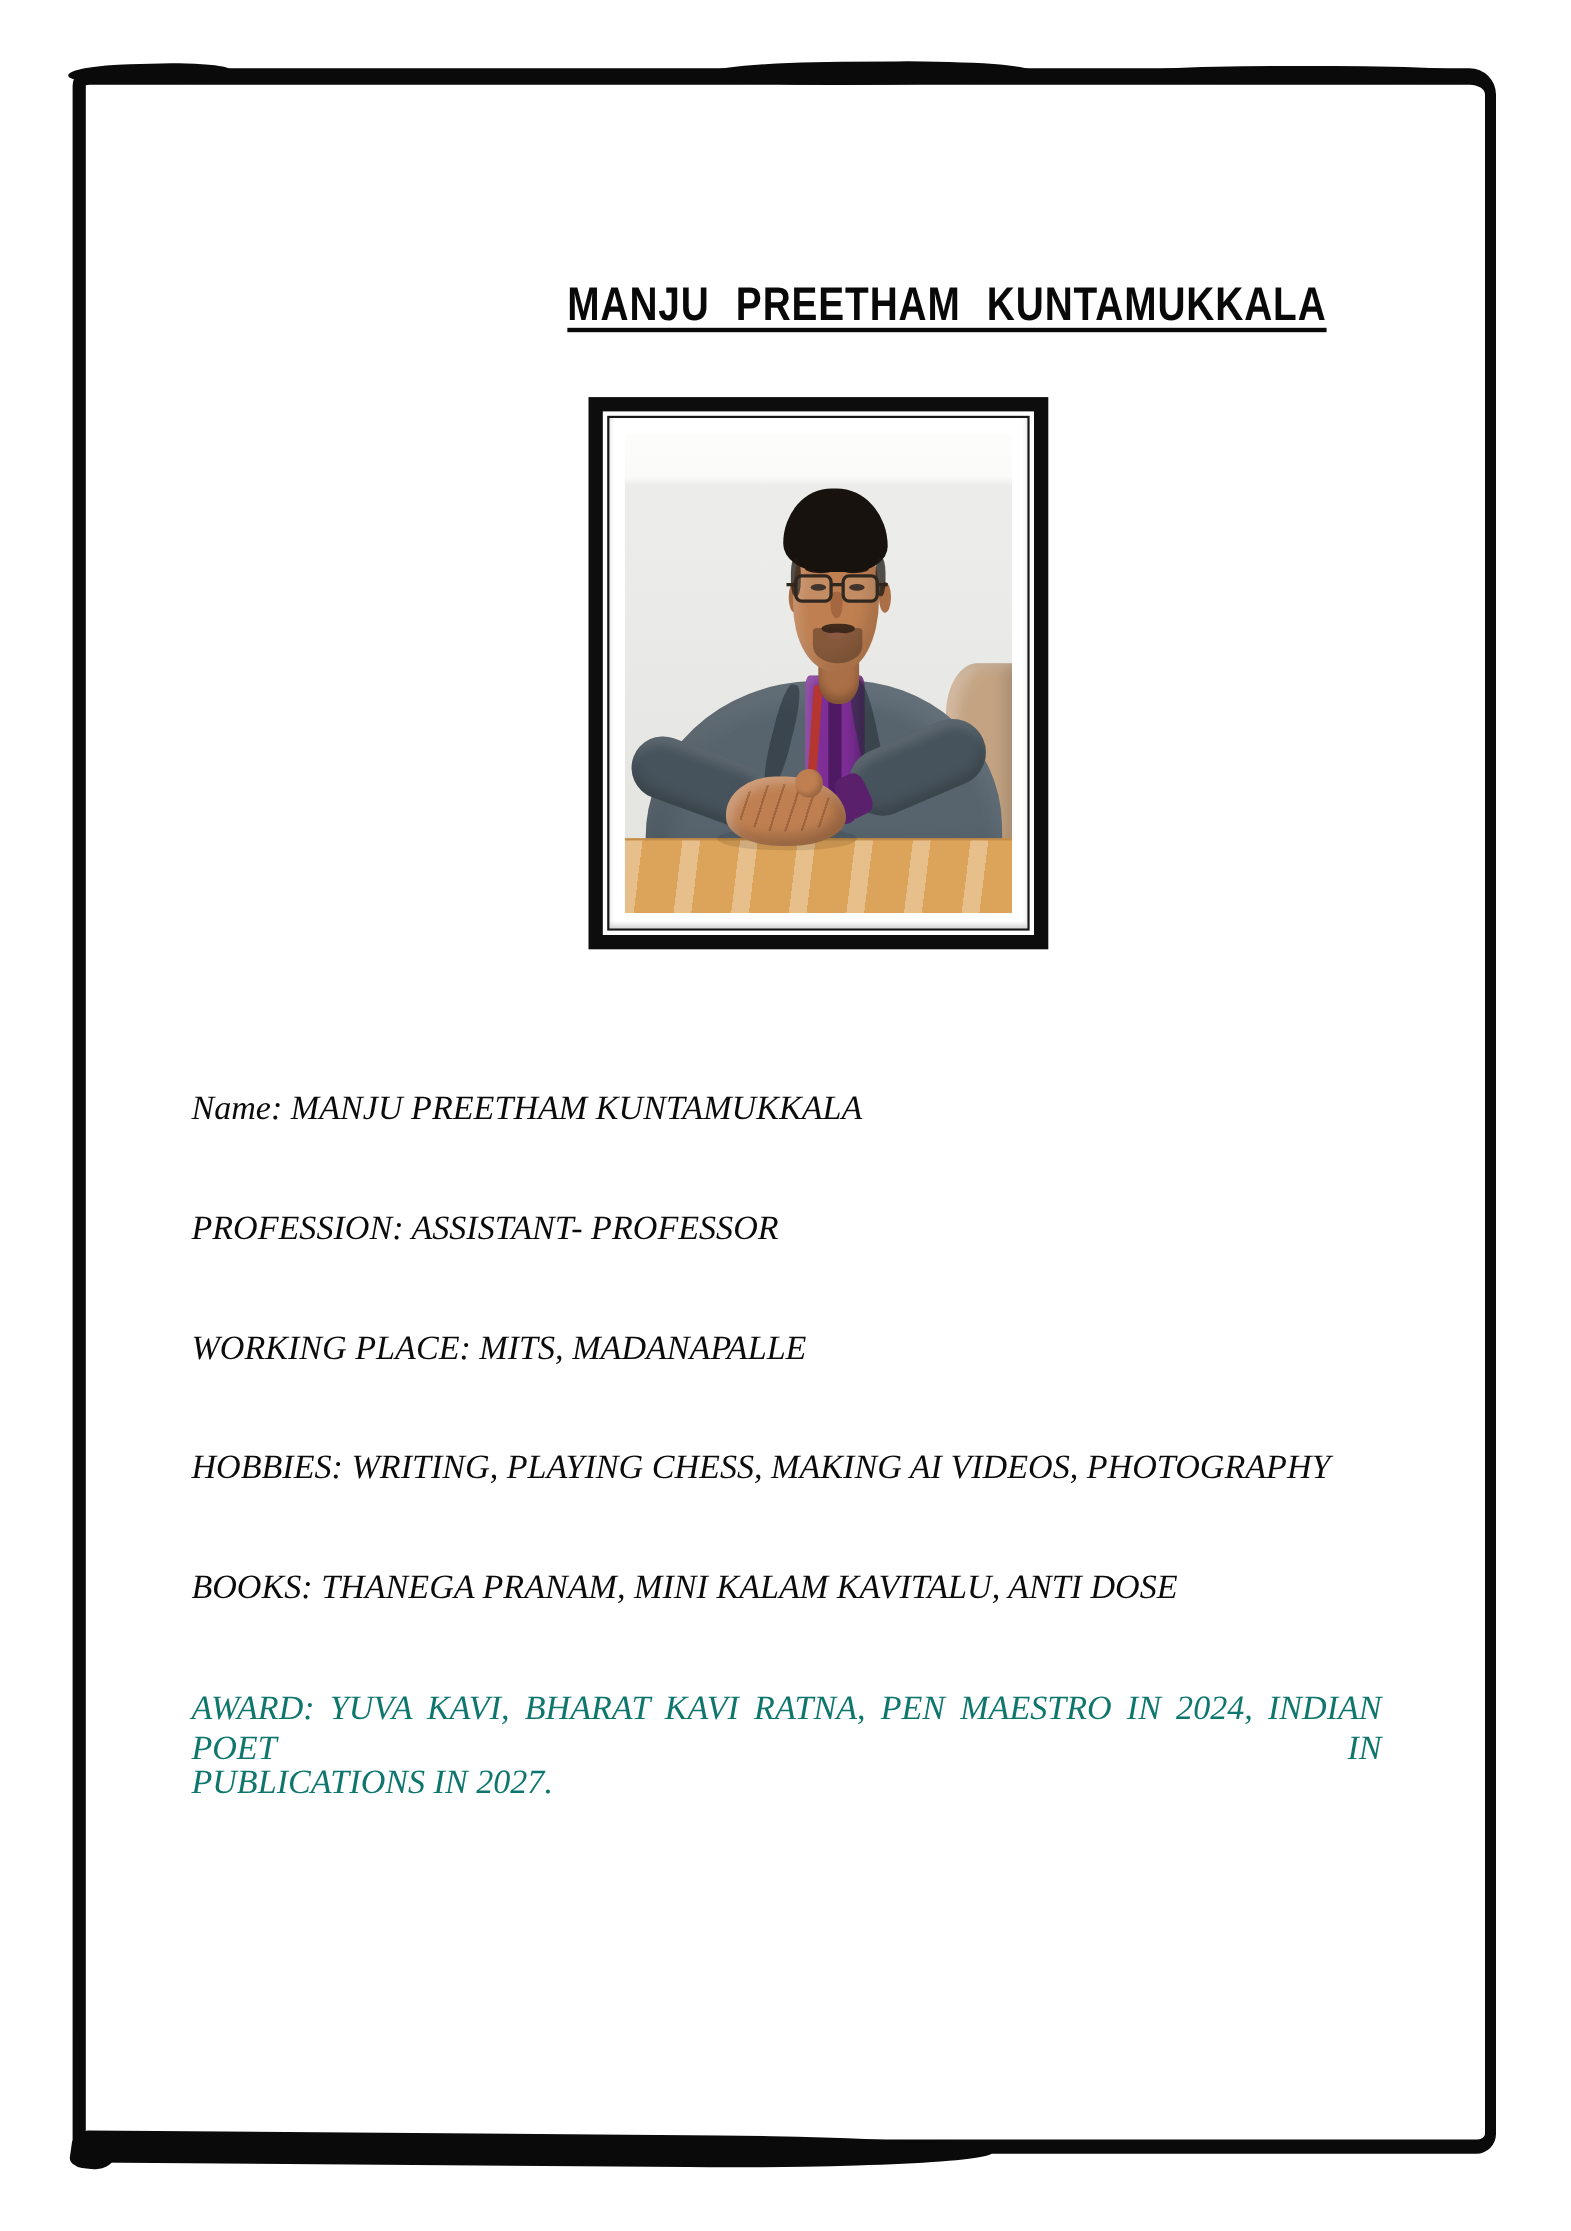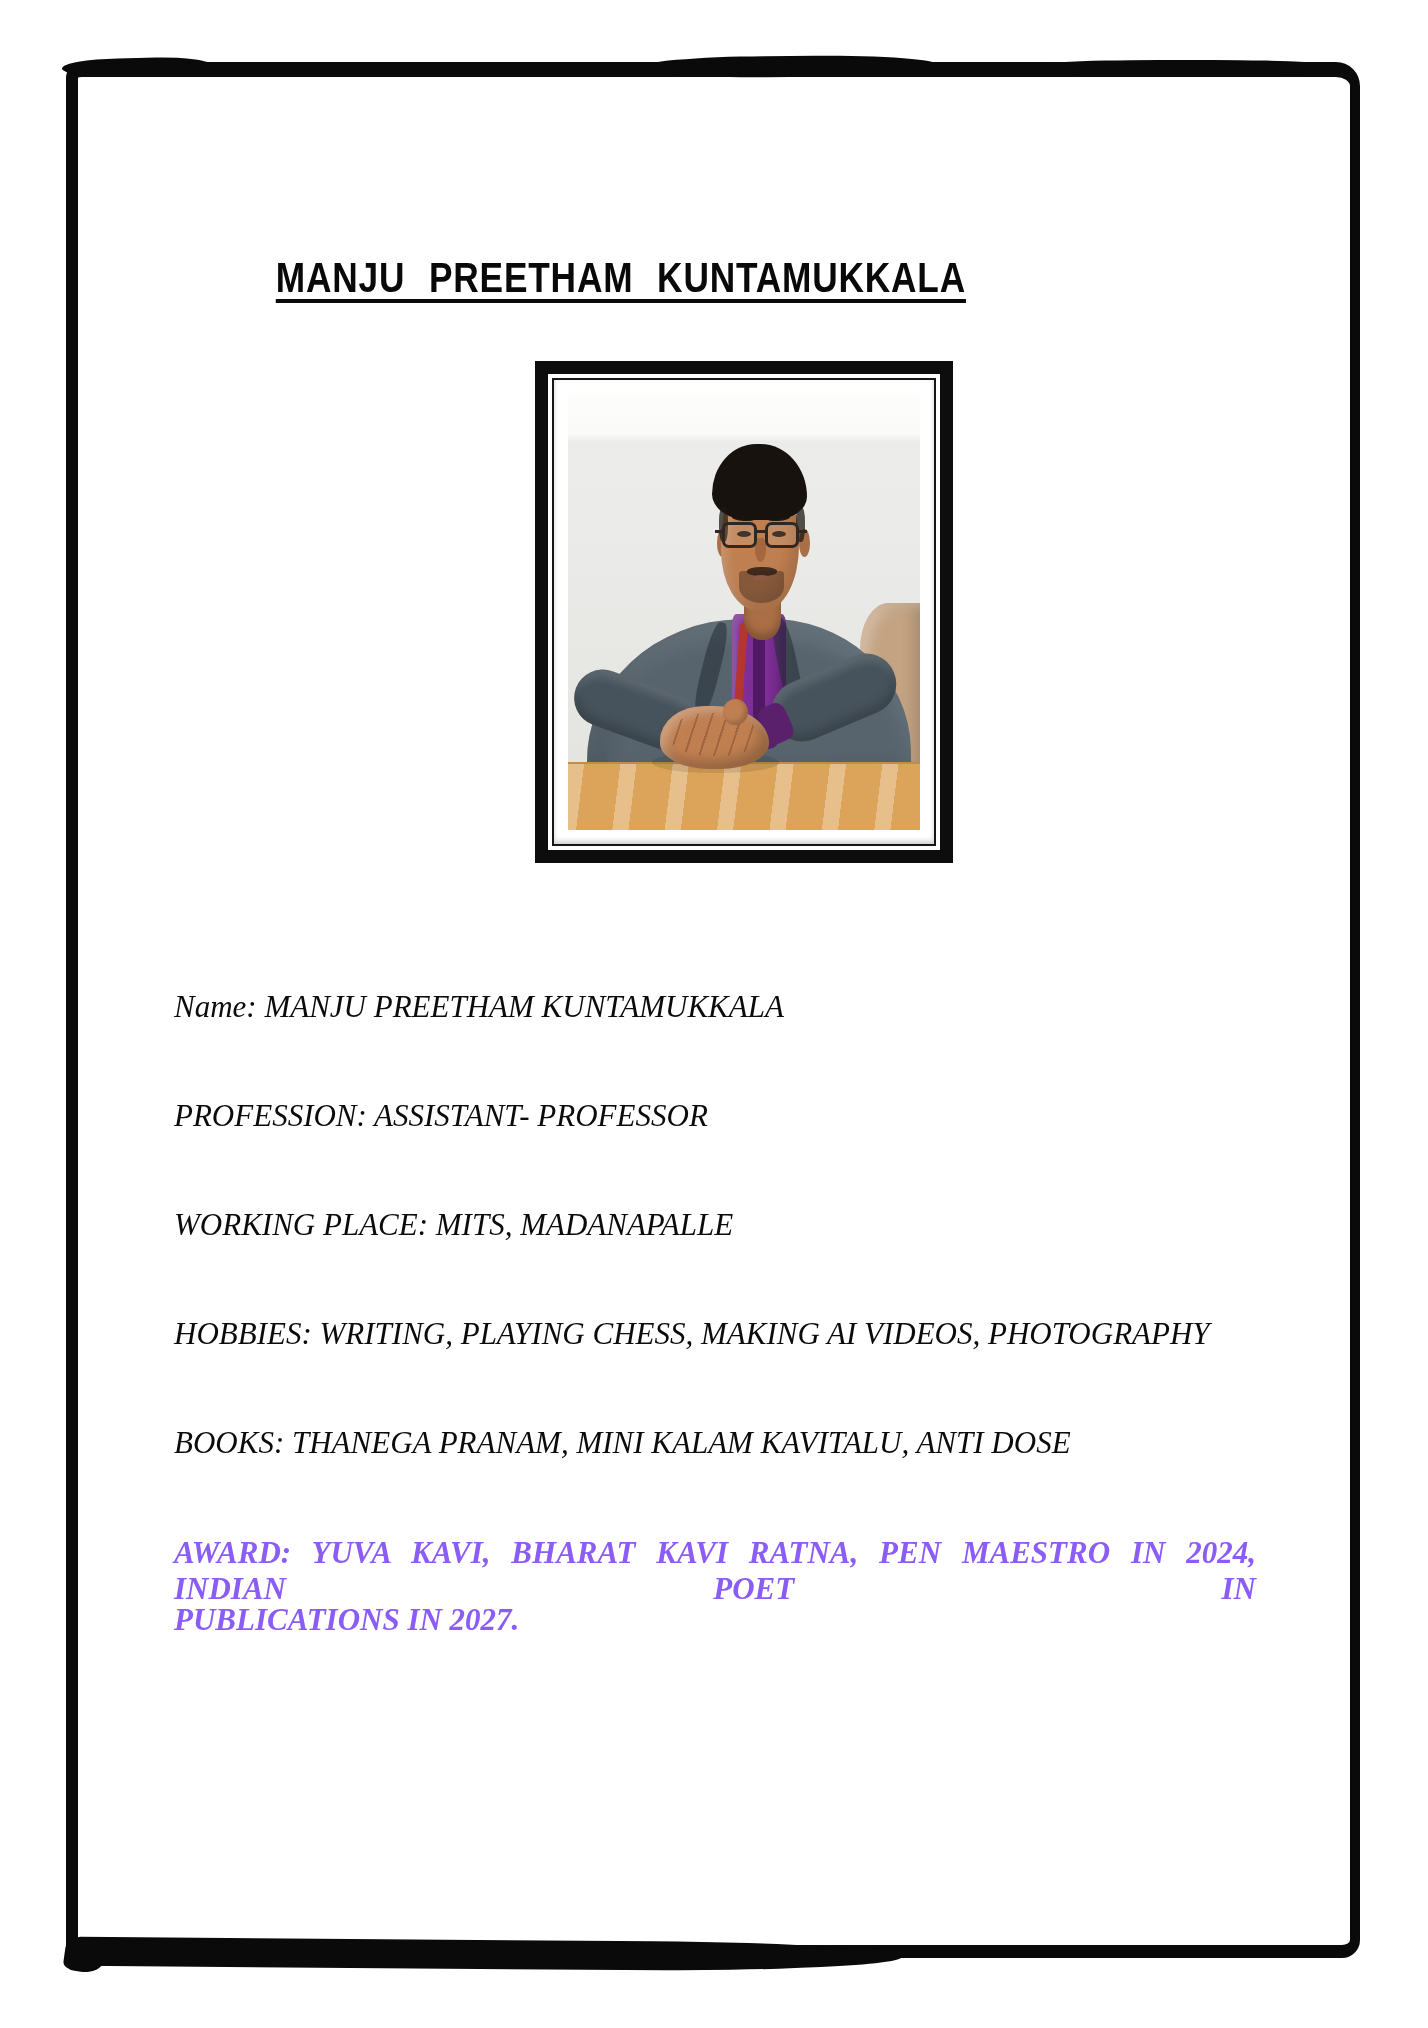--- a/index.html
+++ b/index.html
@@ -20,21 +20,21 @@
   .edge-blob { position:absolute; background:#0a0a0a; }
   .blob-top-mid   { left:640px; top:56px;  width:300px; height:21px; border-radius:50%/60%; transform:rotate(-0.4deg); }
   .blob-top-right { left:1020px; top:60px; width:330px; height:16px; border-radius:50%/60%; }
   .blob-top-left  { left:62px;  top:58px;  width:150px; height:18px; border-radius:45%/60%; transform:rotate(-1.2deg); }
   .blob-bottom    { left:72px;  top:1940px; width:830px; height:29px; border-radius:12px 45% 50% 12px / 16px 70% 80% 14px; transform:rotate(0.45deg); }
   .blob-bottom-tip{ left:64px;  top:1946px; width:40px;  height:26px; border-radius:20% 60% 70% 40%; transform:rotate(8deg); }
 
   
   .doc-title {
     position:absolute; left:200px; top:254px; width:1082px;
-    text-align:left; white-space:nowrap;
+    text-align:right; white-space:nowrap;
   }
   .doc-title > span {
     display:inline-block;
     font-family:"Liberation Sans", sans-serif;
     font-weight:700; font-size:43px; line-height:1.1;
     color:#090909; letter-spacing:1px; word-spacing:16px;
     transform:scaleX(0.82);
     text-decoration:underline;
     text-decoration-thickness:4px;
     text-underline-offset:7px;
@@ -118,21 +118,21 @@
 
   
   .info-block { position:absolute; left:174px; top:989px; width:1082px; }
   .info-line {
     height:109px;
     font-style:italic; font-size:31px; line-height:36px; color:#0b0b0b;
     white-space:nowrap;
     font-family:Liberation Serif, serif;
   }
   .award-block { position:absolute; left:174px; top:1535px; width:1082px;
-    font-style:italic; font-size:31px; color:#8b5cf6;font-weight:bold; }
+    font-style:italic; font-size:31px; color:#0f766e; }
   .award-line { height:67px; line-height:36px; }
   .award-line.just { text-align:justify; text-align-last:justify; }
 </style>
 </head>
 <body>
 
 <div class="page">
 
   <div class="frame-border"></div>
   <div class="edge-blob blob-top-mid"></div>

